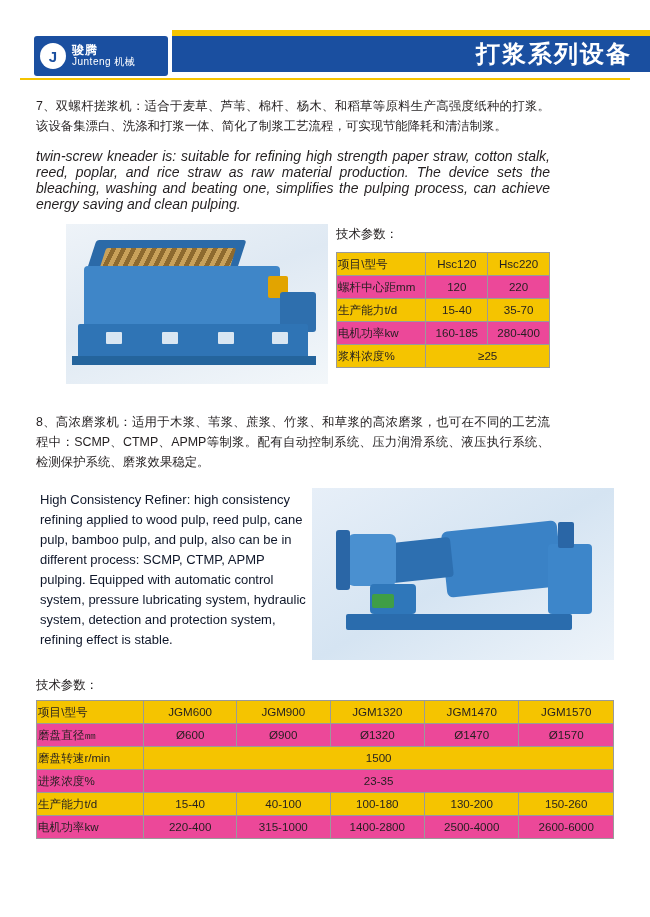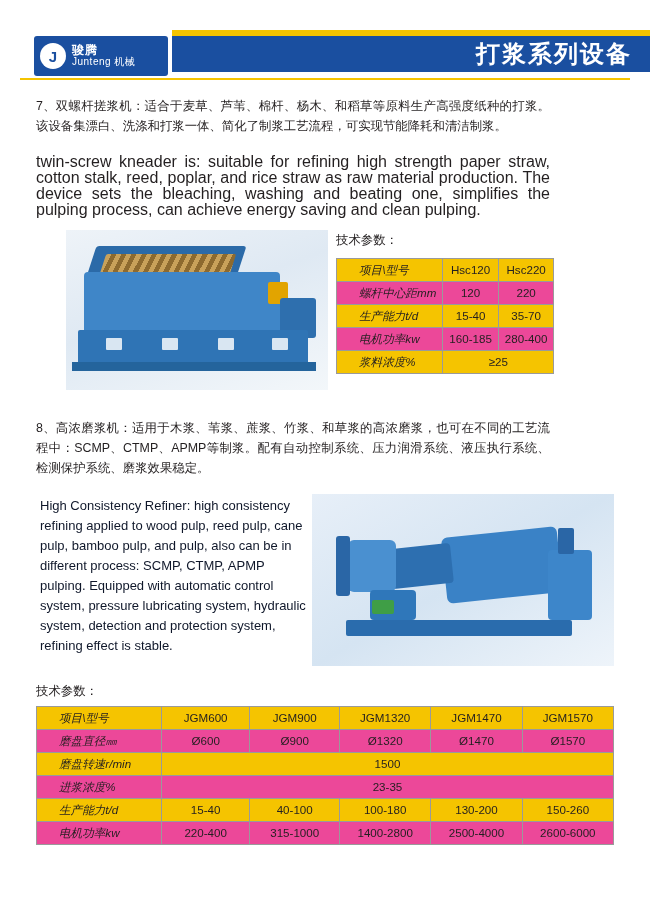--- a/index.html
+++ b/index.html
@@ -115,25 +115,26 @@
     width: 586px;
   }
   .sec-cn {
     font-size: 12.4px;
     line-height: 20px;
     color: #231f20;
     margin-top: 18px;
     text-align: justify;
   }
   .sec-en {
-    font-size: 16px;
+    font-size: 14px;
     line-height: 16px;
     color: #231f20;
-    margin-top: 18px;
+    margin-top: 12px;
     text-align: justify;
+    font-style: italic;
   }
 
   
   .sec7-row {
     position: relative;
     margin-top: 12px;
     height: 170px;
   }
   .machine-img {
     position: absolute;
@@ -234,22 +235,21 @@
   table.spec td {
     border: 1px solid #9a9a9a;
     padding: 2px 6px;
     text-align: center;
     height: 18px;
     line-height: 16px;
     white-space: nowrap;
   }
   table.spec td.rowhead {
     text-align: left;
-    padding-left: 22px;
-    font-style: italic;
+    padding-left: 1px;
   }
   .t-yellow { background: #f5c400; }
   .t-white  { background: #ec4899; }
 
   .table7 {
     position: absolute;
     left: 300px;
     top: 28px;
   }
   .table7 td { width: 86px; }

